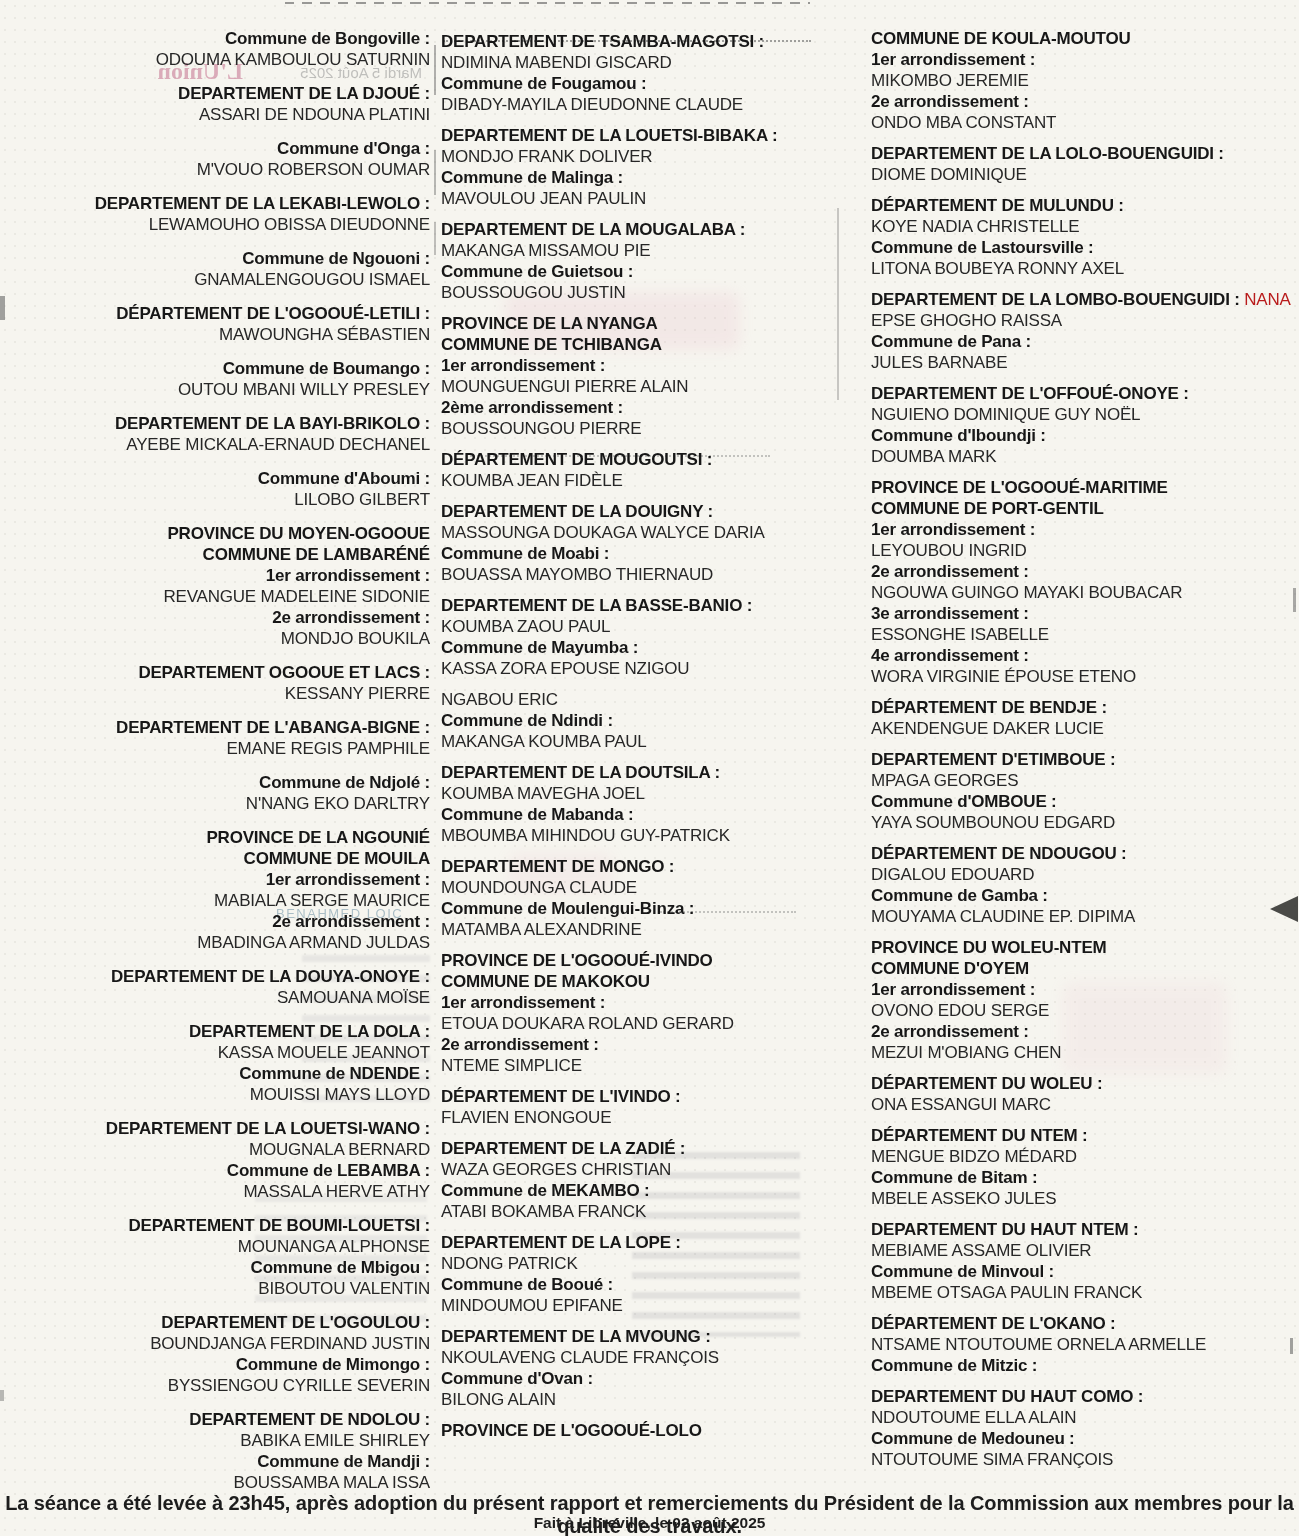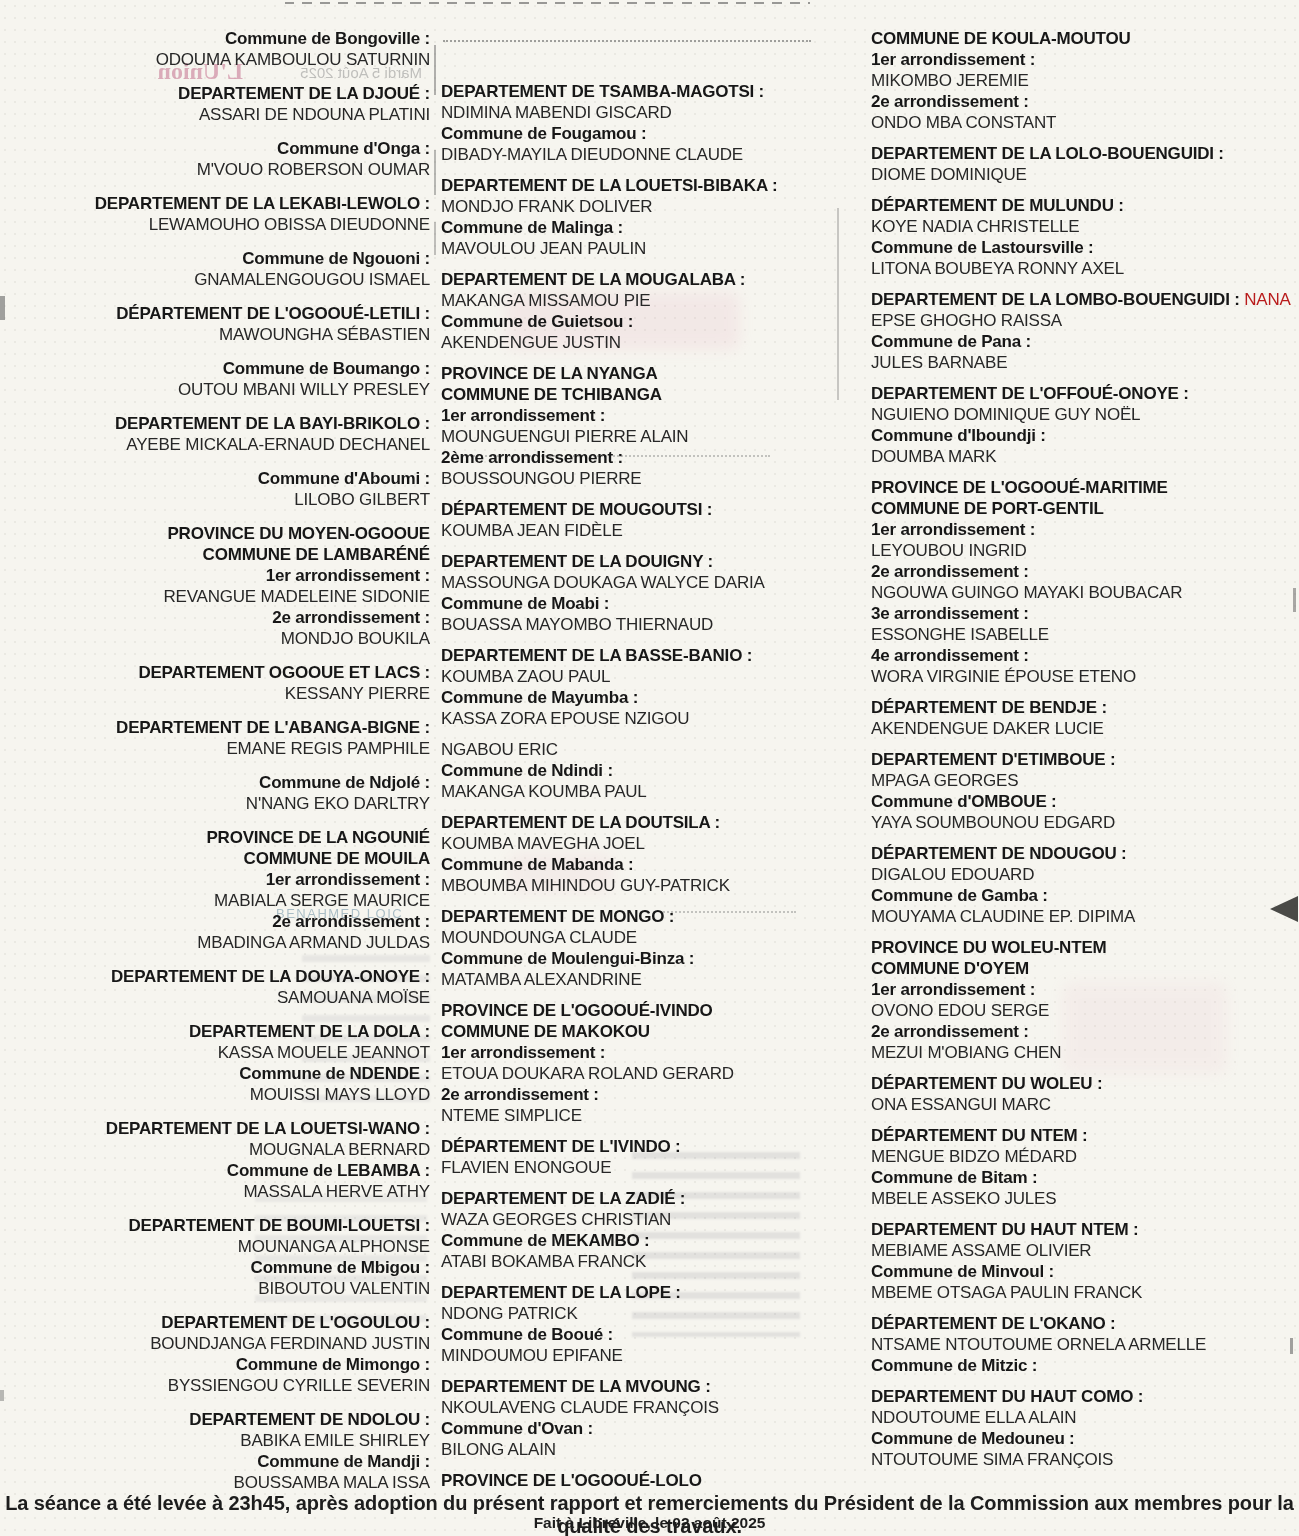--- a/index.html
+++ b/index.html
@@ -11,21 +11,21 @@
     color:#222;
   }
   
   .page::before{
     content:"";position:absolute;inset:0;pointer-events:none;
     background-image:radial-gradient(#b9b6ac 0.6px,transparent 1px);
     background-size:10px 12px;opacity:.22;
   }
   .col{position:absolute;top:0;}
   #col-0{left:30px;width:400px;padding-top:28px;text-align:right;--gap:13px;}
-  #col-1{left:441px;width:400px;padding-top:81px;--gap:10px;}
+  #col-1{left:441px;width:400px;padding-top:31px;--gap:10px;}
   #col-2{left:871px;width:434px;padding-top:28px;--gap:10px;}
   .block{margin:0 0 var(--gap) 0;}
   .line{font-size:17px;line-height:21px;letter-spacing:-0.2px;white-space:nowrap;}
   .line.bold{font-weight:700;color:#171717;}
   .line.reg{font-weight:400;color:#272727;}
   .line .tail{font-weight:400;color:#b91c1c;}
   .footer-line{position:absolute;left:0;width:1299px;text-align:center;font-weight:700;color:#1d1d1d;}
   #footer1{top:1492px;font-size:20px;letter-spacing:-0.1px;}
   #footer2{top:1514px;font-size:15.5px;}
   
@@ -204,21 +204,21 @@
       <div class="block">
         <div class="line bold">DEPARTEMENT DE LA LOUETSI-BIBAKA :</div>
         <div class="line reg">MONDJO FRANK DOLIVER</div>
         <div class="line bold">Commune de Malinga :</div>
         <div class="line reg">MAVOULOU JEAN PAULIN</div>
       </div>
       <div class="block">
         <div class="line bold">DEPARTEMENT DE LA MOUGALABA :</div>
         <div class="line reg">MAKANGA MISSAMOU PIE</div>
         <div class="line bold">Commune de Guietsou :</div>
-        <div class="line reg">AKENDENGUE JUSTIN</div>
+        <div class="line reg">BOUSSOUGOU JUSTIN</div>
       </div>
       <div class="block">
         <div class="line bold">PROVINCE DE LA NYANGA</div>
         <div class="line bold">COMMUNE DE TCHIBANGA</div>
         <div class="line bold">1er arrondissement :</div>
         <div class="line reg">MOUNGUENGUI PIERRE ALAIN</div>
         <div class="line bold">2ème arrondissement :</div>
         <div class="line reg">BOUSSOUNGOU PIERRE</div>
       </div>
       <div class="block">

